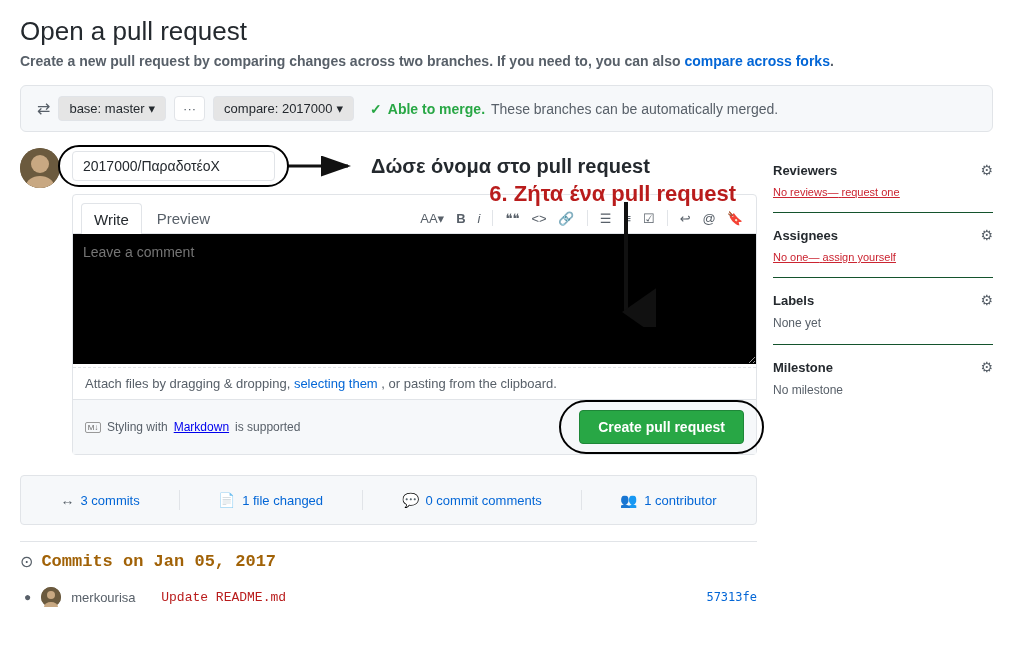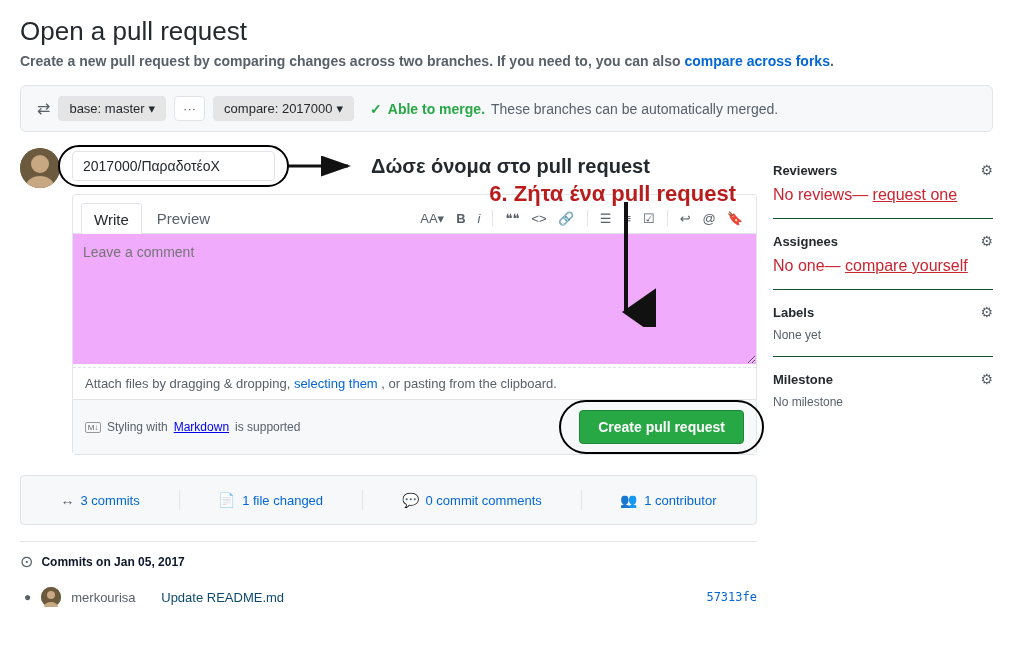--- a/index.html
+++ b/index.html
@@ -35,54 +35,54 @@
     .annotation-title { position: absolute; right: -340px; top: 50%; transform: translateY(-50%); font-size: 20px; font-weight: 700; color: #24292e; white-space: nowrap; }
 
     
     .editor-box { border: 1px solid #e1e4e8; border-radius: 4px; }
     .editor-tabs { display: flex; border-bottom: 1px solid #e1e4e8; padding: 8px 8px 0; gap: 2px; }
     .editor-tab { padding: 6px 12px; font-size: 15px; cursor: pointer; border: 1px solid transparent; border-bottom: none; border-radius: 4px 4px 0 0; color: #586069; background: transparent; }
     .editor-tab.active { border-color: #e1e4e8; background: #fff; color: #24292e; margin-bottom: -1px; }
     .editor-toolbar { display: flex; align-items: center; gap: 4px; padding: 6px 10px; border-bottom: 1px solid #e1e4e8; background: #f6f8fa; flex-wrap: wrap; }
     .toolbar-btn { background: none; border: none; cursor: pointer; color: #586069; font-size: 13px; padding: 2px 4px; }
     .toolbar-sep { width: 1px; height: 16px; background: #e1e4e8; margin: 0 4px; }
-    .editor-textarea { width: 100%; min-height: 130px; padding: 10px; border: none; resize: vertical; font-size: 14px; color: #586069; outline: none; font-family: inherit; background: #f0abfc; }
+    .editor-textarea { width: 100%; min-height: 130px; padding: 10px; border: none; resize: vertical; font-size: 14px; color: #586069; outline: none; font-family: inherit; background: #000000; }
     .editor-footer { padding: 8px 12px; border-top: 1px dashed #e1e4e8; font-size: 13px; color: #586069; }
     .editor-footer a { color: #0366d6; text-decoration: none; }
     .form-actions { display: flex; align-items: center; justify-content: space-between; padding: 10px 12px; border-top: 1px solid #e1e4e8; background: #f6f8fa; }
     .markdown-hint { display: flex; align-items: center; gap: 6px; font-size: 12px; color: #586069; }
     .md-icon { width: 16px; height: 11px; border: 1px solid #999; border-radius: 2px; display: inline-flex; align-items: center; justify-content: center; font-size: 8px; color: #666; }
     .create-pr-btn { background: #28a745; color: #fff; border: 1px solid #1e8738; border-radius: 4px; padding: 8px 18px; font-size: 14px; font-weight: 600; cursor: pointer; }
 
     
     .sidebar { width: 220px; flex-shrink: 0; }
     .sidebar-section { border-bottom: 1px solid #14532d; padding: 14px 0; }
     .sidebar-section:last-child { border-bottom: none; }
     .sidebar-section-header { display: flex; align-items: center; justify-content: space-between; margin-bottom: 8px; }
     .sidebar-section-title { font-size: 13px; font-weight: 600; color: #24292e; }
     .gear-icon { color: #586069; cursor: pointer; font-size: 14px; }
     .sidebar-empty { font-size: 12px; color: #586069; }
-    .sidebar-red { color: #cb2431; font-size: 16px; }
+    .sidebar-red { color: #cb2431; font-size: 11px; text-decoration: underline; }
     .sidebar-red a { color: #cb2431; }
 
     
     .stats-bar { display: flex; align-items: center; justify-content: space-around; padding: 14px 20px; border: 1px solid #e1e4e8; border-radius: 4px; margin-top: 20px; background: #f6f8fa; }
     .stat-item { display: flex; align-items: center; gap: 6px; font-size: 13px; color: #0366d6; text-decoration: none; }
     .stat-icon { color: #586069; font-size: 14px; }
     .stat-sep { width: 1px; height: 20px; background: #e1e4e8; }
 
     
     .commits-section { margin-top: 16px; padding: 10px 0; border-top: 1px solid #e1e4e8; }
     .commits-date-header { display: flex; align-items: center; gap: 8px; margin-bottom: 12px; }
     .commits-date-icon { color: #586069; font-size: 16px; }
-    .commits-date { font-size: 12px; font-weight: 600; color: #0f172a; }
+    .commits-date { font-size: 17px; font-weight: 600; color: #a16207; font-family: Liberation Mono, monospace; }
     .commit-row { display: flex; align-items: center; gap: 10px; padding: 4px 0; }
     .commit-avatar { width: 20px; height: 20px; border-radius: 50%; background: #6b5a3e; flex-shrink: 0; }
     .commit-author { font-size: 13px; color: #586069; flex-shrink: 0; min-width: 80px; }
-    .commit-message { font-size: 13px; color: #0c4a6e; font-family: Liberation Sans, sans-serif; text-decoration: none; }
+    .commit-message { font-size: 13px; color: #b91c1c; font-family: Liberation Mono, monospace; text-decoration: none; }
     .commit-sha { font-size: 12px; color: #0366d6; margin-left: auto; font-family: monospace; }
 
     
     .oval-wrapper { position: relative; display: inline-block; }
     .oval-wrapper::after {
       content: '';
       position: absolute;
       top: -6px; left: -14px; right: -14px; bottom: -6px;
       border: 2.5px solid #000;
       border-radius: 50px;
@@ -278,21 +278,21 @@
         </div>
       </div>
 
       <div class="sidebar-section">
         <div class="sidebar-section-header">
           <span class="sidebar-section-title">Assignees</span>
           <span class="gear-icon">⚙</span>
         </div>
         <div class="sidebar-red">
           <span>No one—</span>
-          <a href="#">compare yourself</a>
+          <a href="#">assign yourself</a>
         </div>
       </div>
 
       <div class="sidebar-section">
         <div class="sidebar-section-header">
           <span class="sidebar-section-title">Labels</span>
           <span class="gear-icon">⚙</span>
         </div>
         <div class="sidebar-empty">None yet</div>
       </div>

